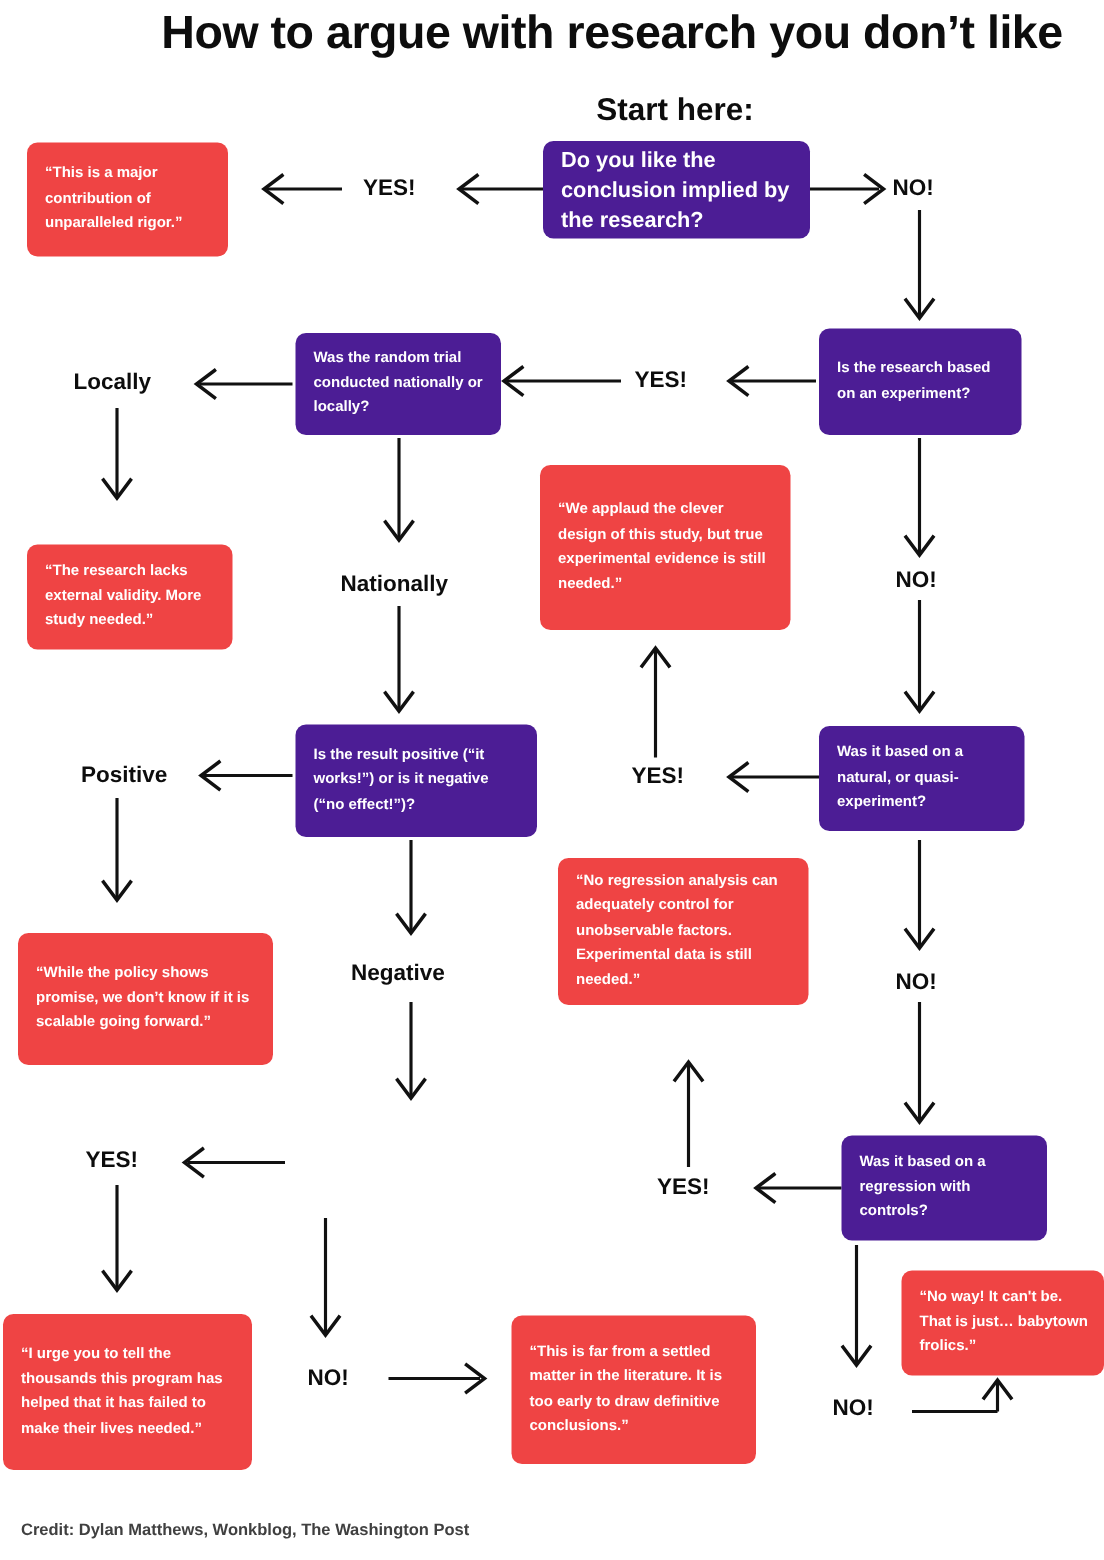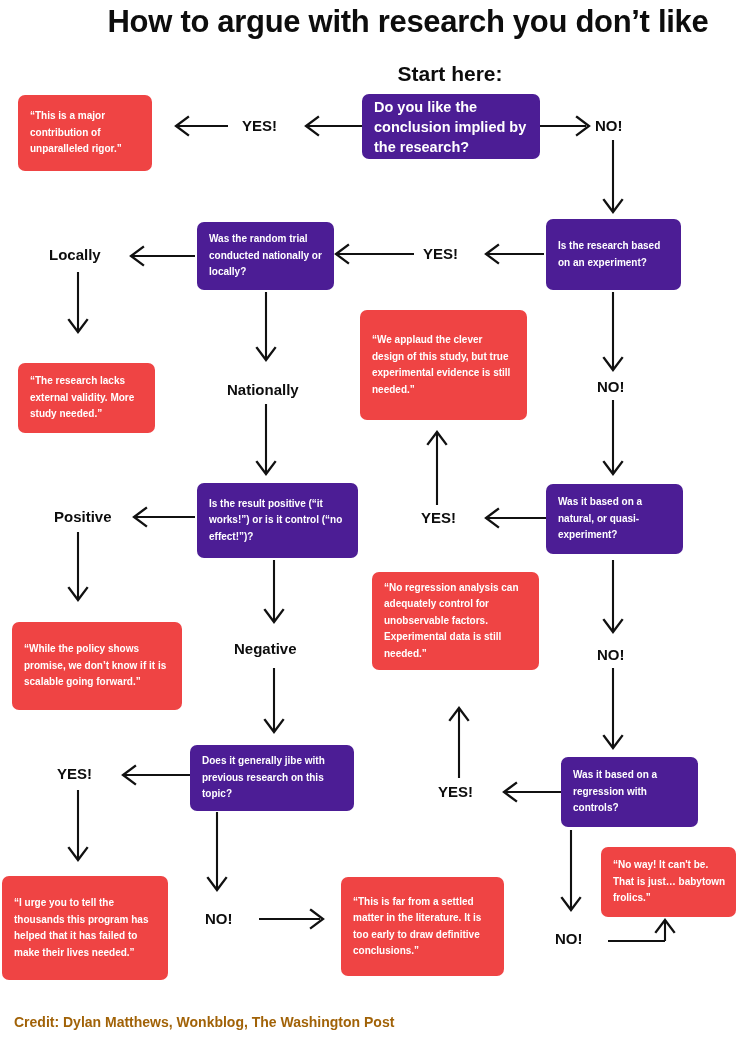--- a/index.html
+++ b/index.html
@@ -40,23 +40,23 @@
     width: 240px;
     text-align: center;
     font-size: 21px;
     font-weight: bold;
     color: #0d0d0d;
   }
   .credit {
     position: absolute;
     left: 14px;
     top: 1014px;
-    font-size: 14px;
-    font-weight: bold;
-    color: #a16207;
+    font-size: 11px;
+    font-weight: bold;
+    color: #404040;
   }
 
   
   .node {
     position: absolute;
     box-sizing: border-box;
     border-radius: 7px;
     color: #ffffff;
     font-size: 10px;
     font-weight: bold;
@@ -217,34 +217,31 @@
 
   <div class="node red" style="left:360px; top:310px; width:167px; height:110px;">
     <span>“We applaud the clever design of this study, but true experimental evidence is still needed.”</span>
   </div>
 
   <div class="node green" style="left:546px; top:484px; width:137px; height:70px;">
     <span>Was it based on a natural, or quasi-experiment?</span>
   </div>
 
   <div class="node green" style="left:197px; top:483px; width:161px; height:75px;">
-    <span>Is the result positive (“it works!”) or is it control (“no effect!”)?</span>
+    <span>Is the result positive (“it works!”) or is it negative (“no effect!”)?</span>
   </div>
 
   <div class="node red" style="left:372px; top:572px; width:167px; height:98px;">
     <span>“No regression analysis can adequately control for unobservable factors. Experimental data is still needed.”</span>
   </div>
 
   <div class="node red" style="left:12px; top:622px; width:170px; height:88px;">
     <span>“While the policy shows promise, we don’t know if it is scalable going forward.”</span>
   </div>
 
-  <div class="node green" style="left:190px; top:745px; width:164px; height:66px;">
-    <span>Does it generally jibe with previous research on this topic?</span>
-  </div>
 
   <div class="node green" style="left:561px; top:757px; width:137px; height:70px;">
     <span>Was it based on a regression with controls?</span>
   </div>
 
   <div class="node red" style="left:2px; top:876px; width:166px; height:104px;">
     <span>“I urge you to tell the thousands this program has helped that it has failed to make their lives needed.”</span>
   </div>
 
   <div class="node red" style="left:341px; top:877px; width:163px; height:99px;">

